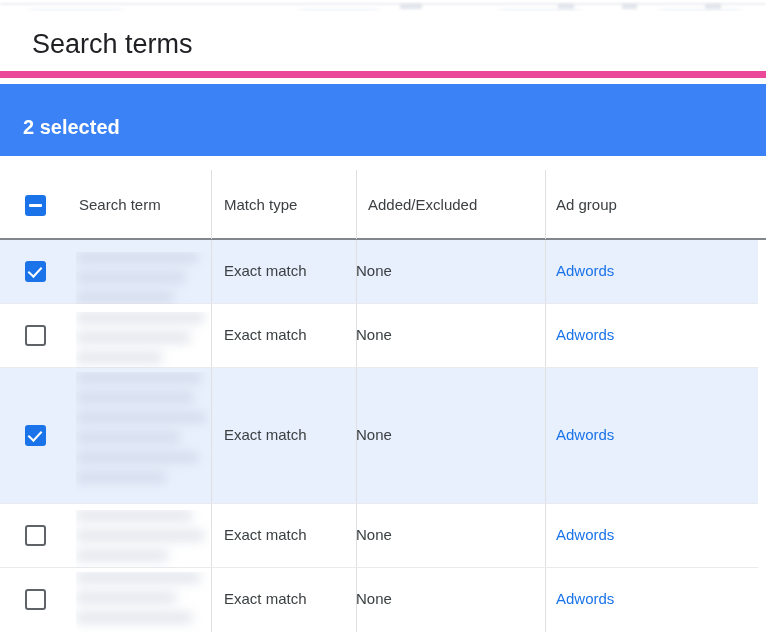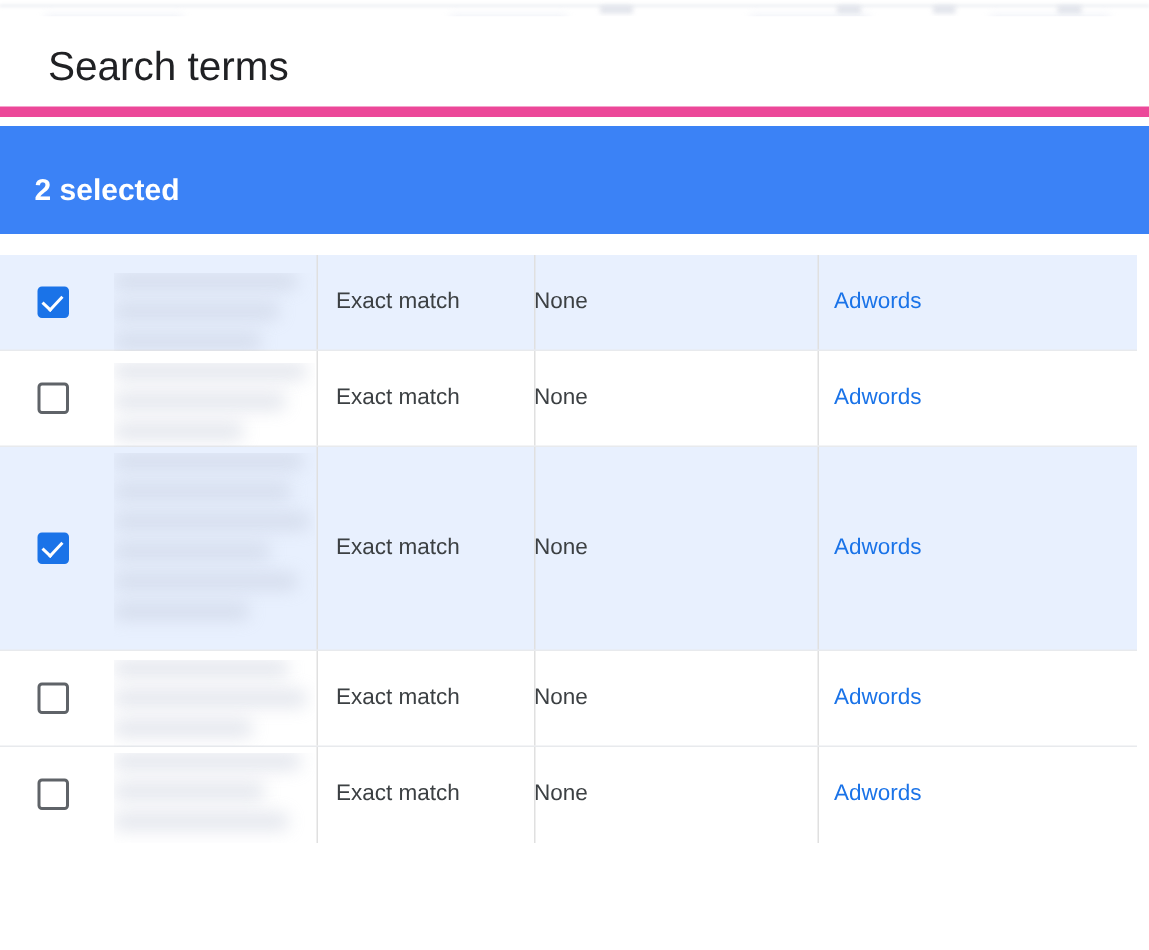--- a/index.html
+++ b/index.html
@@ -292,20 +292,30 @@
 
 <div class="action-bar">
   <div class="selected-count">2 selected</div>
   <div class="bar-divider"></div>
   <button class="action-btn btn-add-keyword">Add as keyword</button>
   <div class="red-highlight"></div>
 </div>
 
 <div class="table">
 
+  <div class="thead">
+    <div class="cb-indeterminate"></div>
+    <div class="th th-search-term">Search term</div>
+    <div class="th th-match-type">Match type</div>
+    <div class="th th-added-excluded">Added/Excluded</div>
+    <div class="th th-ad-group">Ad group</div>
+    <div class="col-sep sep1"></div>
+    <div class="col-sep sep2"></div>
+    <div class="col-sep sep3"></div>
+  </div>
 
   <div class="row selected" style="height:64px;">
     <div class="cb cb-on" style="top:21px;"></div>
     <div class="redacted" style="top:12px;height:52px;">
       <span style="width:122px;"></span>
         <span style="width:110px;"></span>
         <span style="width:98px;"></span>
     </div>
     <div class="cell cell-match" style="top:21px;">Exact match</div>
     <div class="cell cell-added" style="top:21px;">None</div>

